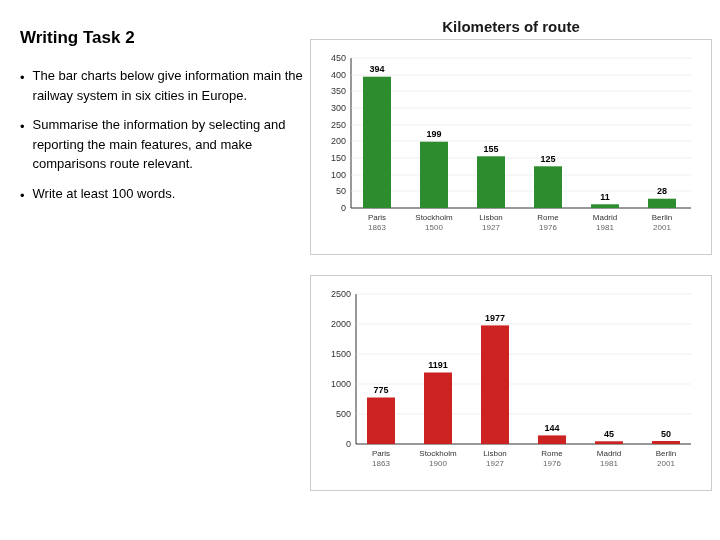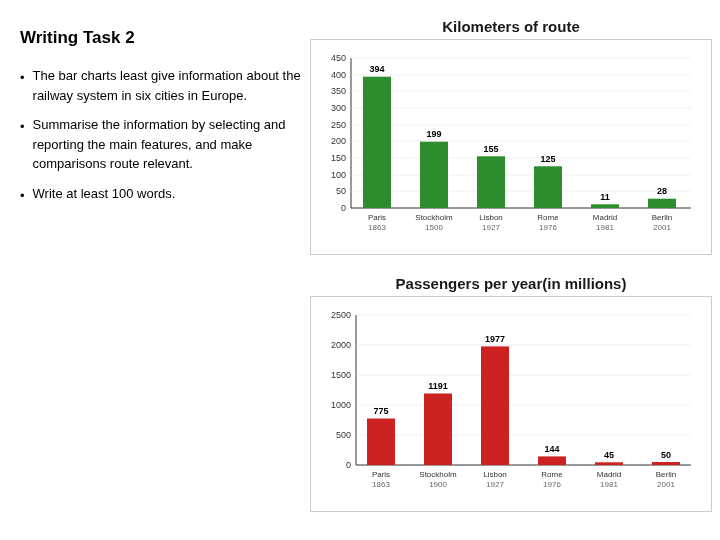--- a/index.html
+++ b/index.html
@@ -95,21 +95,21 @@
 </head>
 <body>
 
 <div class="container">
 
   <div class="left-panel">
     <div class="page-title">Writing Task 2</div>
     <ul class="bullet-list">
       <li>
         <span class="bullet-dot">•</span>
-        <span>The bar charts least give information about the railway system in six cities in Europe.</span>
+        <span>The bar charts below give information main the railway system in six cities in Europe.</span>
       </li>
       <li>
         <span class="bullet-dot">•</span>
         <span>Summarise the information by selecting and reporting the main features, and make comparisons route relevant.</span>
       </li>
       <li>
         <span class="bullet-dot">•</span>
         <span>Write at least 100 words.</span>
       </li>
     </ul>
@@ -173,21 +173,20 @@
 
           <rect x="327" y="150.7" width="28" height="9.3" fill="#2d8c2d"></rect>
           <text class="bar-label" x="341" y="146" text-anchor="middle">28</text>
           <text class="city-label" x="341" y="172" text-anchor="middle">Berlin</text>
           <text class="year-label" x="341" y="182" text-anchor="middle">2001</text>
         </svg>
       </div>
     </div>
 
     <div class="chart-section">
-      <div class="chart-title">Passengers per year(in millions)</div>
       <div class="chart-wrapper">
         <svg class="chart" width="380" height="200" viewBox="0 0 380 200">
 
           <line x1="35" y1="160" x2="370" y2="160" stroke="#333" stroke-width="1"></line>
           <line x1="35" y1="10" x2="35" y2="160" stroke="#333" stroke-width="1"></line>
 
           <line class="grid-line" x1="35" y1="130" x2="370" y2="130"></line>
           <line class="grid-line" x1="35" y1="100" x2="370" y2="100"></line>
           <line class="grid-line" x1="35" y1="70" x2="370" y2="70"></line>
           <line class="grid-line" x1="35" y1="40" x2="370" y2="40"></line>

